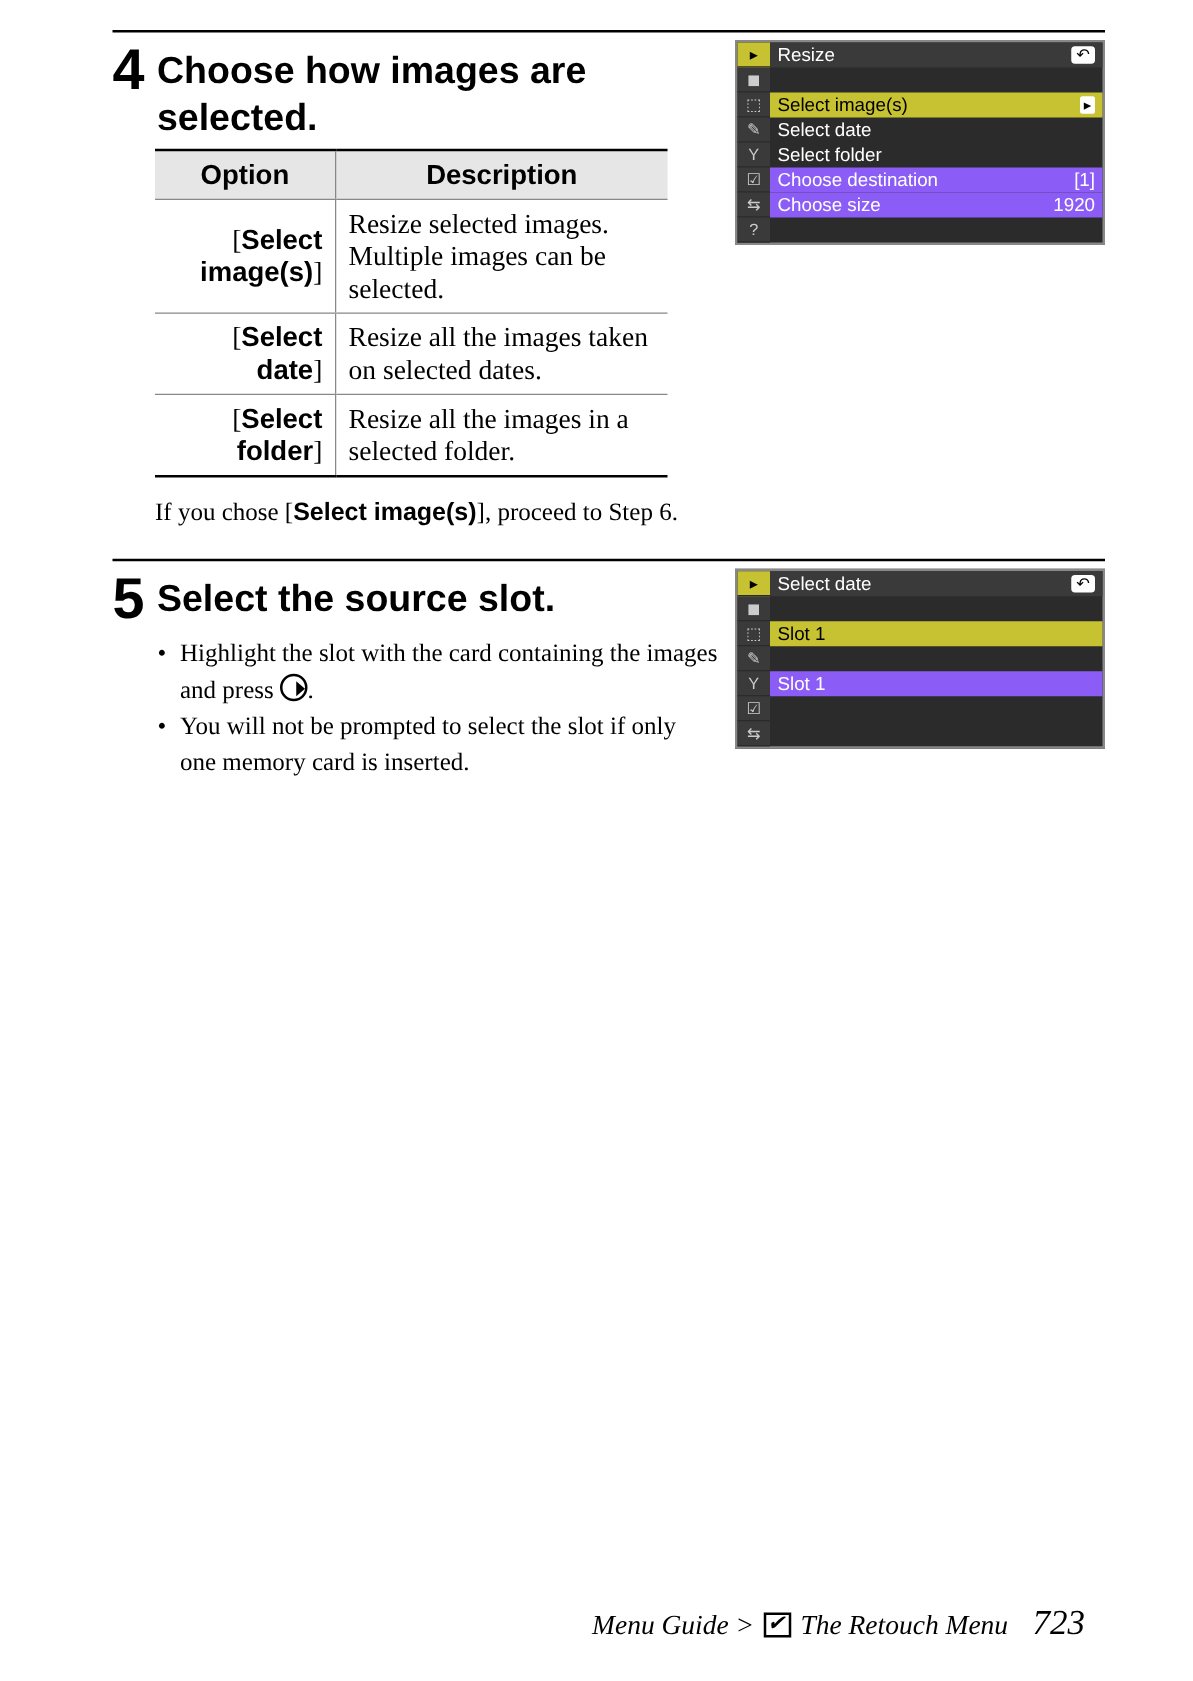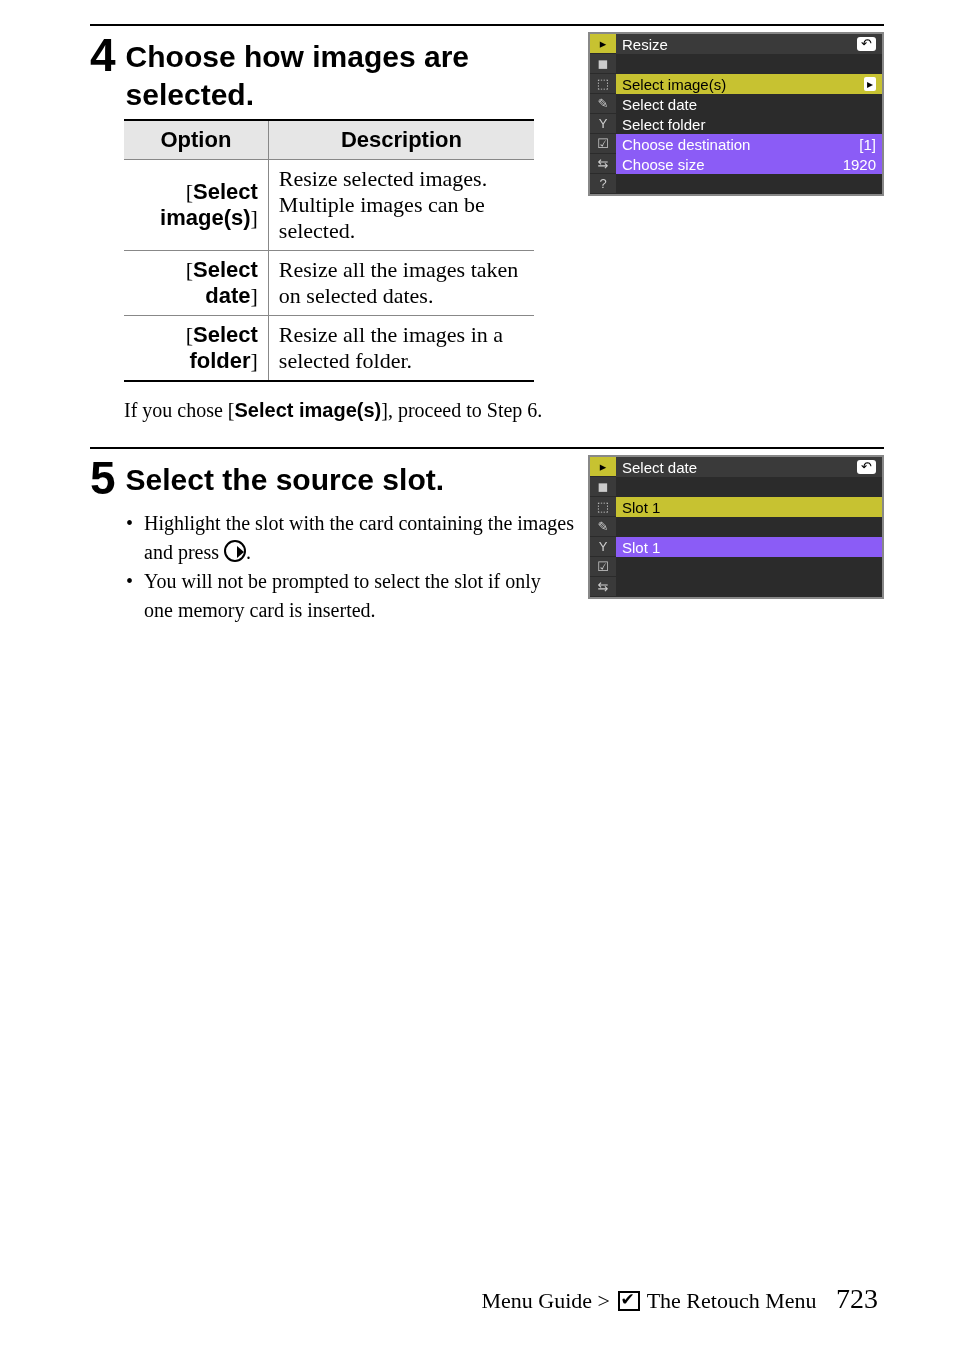--- a/index.html
+++ b/index.html
@@ -49,21 +49,21 @@
   .cam-title { background:#3a3a3a; display:flex; justify-content:space-between; padding:1px 6px; height:20px; align-items:center; }
   .cam-title .back { background:#fff; color:#000; padding:0 4px; border-radius:3px; font-size:13px; line-height:14px; }
   .cam-item { padding:2px 6px; height:20px; display:flex; justify-content:space-between; align-items:center; }
   .cam-item.sel { background:#c7c231; color:#000; }
   .cam-item.mid { background:#8b5cf6; }
   .cam-arrow { background:#fff; color:#000; font-size:12px; padding:0 3px; border-radius:2px; }
   .cam-spacer { height:20px; }
   .cam-btm { height:20px; }
 
   
-  .footer { position:absolute; bottom:30px; right:76px; font-size:22px; }
+  .footer { position:absolute; bottom:30px; right:86px; font-size:22px;font-style:italic; }
   .footer .pg { font-size:28px; margin-left:14px; }
   .ret-icon { display:inline-block; width:22px; height:20px; border:2px solid #000; position:relative; vertical-align:-3px; margin:0 2px; }
   .ret-icon::after { content:"✔"; position:absolute; left:1px; top:-4px; font-size:17px; }
 
   .step-block { margin-bottom: 22px; }
 </style>
 </head>
 <body>
 
 <div class="step-block">

